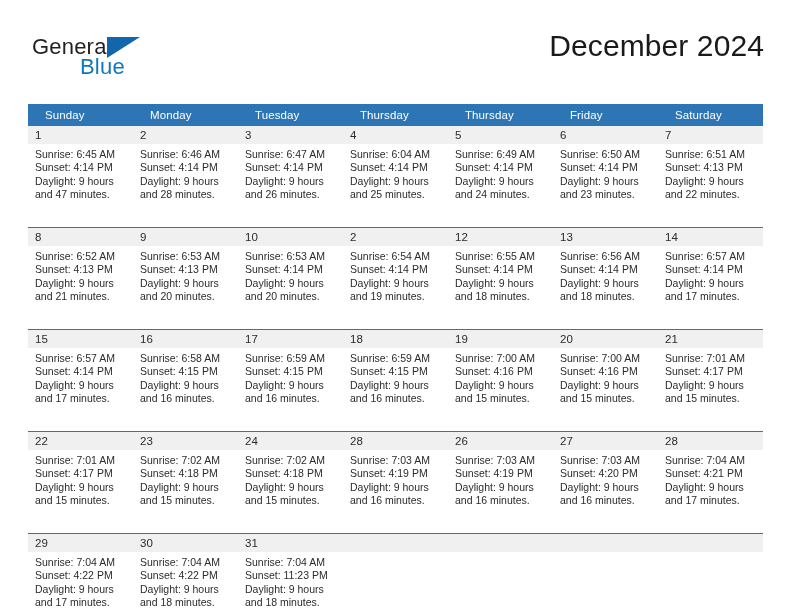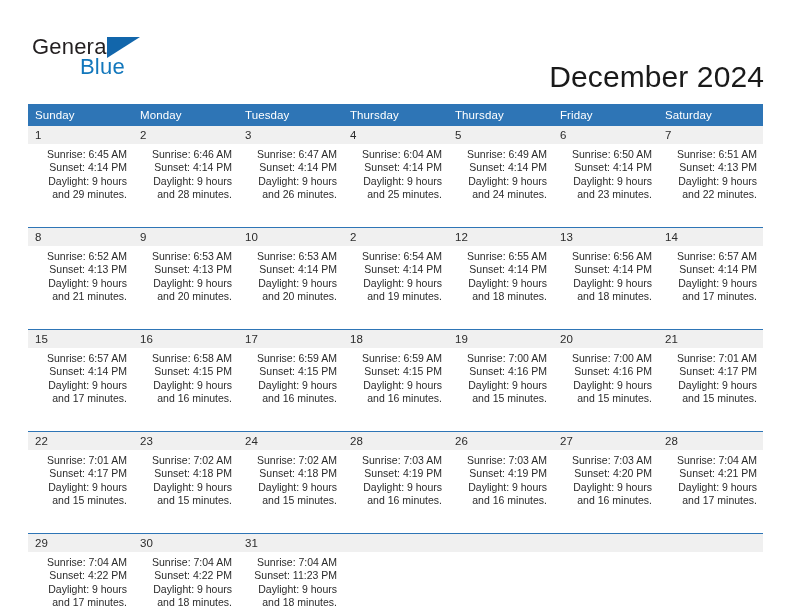--- a/index.html
+++ b/index.html
@@ -64,21 +64,20 @@
     height: 0;
     border-left: 33px solid #1266ab;
     border-bottom: 21px solid transparent;
   }
 
   .title-block {
     position: absolute;
     right: 0;
     top: 0;
     text-align: right;
-    margin-top: 31px;
   }
   .cal-title {
     font-size: 30px;
     color: #1a1a1a;
     font-weight: normal;
     line-height: 36px;
     letter-spacing: .1px;
     white-space: nowrap;
   }
   .cal-subtitle {
@@ -97,21 +96,21 @@
     width: 735px;
     border-collapse: collapse;
     table-layout: fixed;
   }
   .calendar th {
     background: #2e75b6;
     color: #ffffff;
     font-size: 11.5px;
     font-weight: normal;
     text-align: left;
-    padding: 5px 0 5px 7px;
+    padding: 5px 0 5px 17px;
     height: 11px;
     letter-spacing: .1px;
   }
   .calendar td {
     vertical-align: top;
     padding: 0;
     width: 105px;
   }
 
   .daycell {
@@ -126,21 +125,20 @@
     padding: 2px 0 0 7px;
     font-size: 11.5px;
     color: #2b2b2b;
     line-height: 15px;
   }
   .daycell .lines {
     padding: 4px 6px 0 7px;
     font-size: 10.5px;
     color: #2b2b2b;
     line-height: 13.4px;
-    text-align: right;
   }
   .daycell .lines div {
     white-space: nowrap;
   }
   .daycell.empty .daynum-band {
     background: #f0f0f0;
   }
 
   tr.weekrow > td {
     border-top: 1.6px solid #2e75b6;
@@ -186,21 +184,21 @@
     </thead>
     <tbody id="calendar-body">
         <tr class="weekrow first">
           <td>
             <div class="daycell">
               <div class="daynum-band">1</div>
               <div class="lines">
                 <div>Sunrise: 6:45 AM</div>
                 <div>Sunset: 4:14 PM</div>
                 <div>Daylight: 9 hours</div>
-                <div>and 29 minutes.</div>
+                <div>and 47 minutes.</div>
               </div>
             </div>
           </td>
           <td>
             <div class="daycell">
               <div class="daynum-band">2</div>
               <div class="lines">
                 <div>Sunrise: 6:46 AM</div>
                 <div>Sunset: 4:14 PM</div>
                 <div>Daylight: 9 hours</div>

